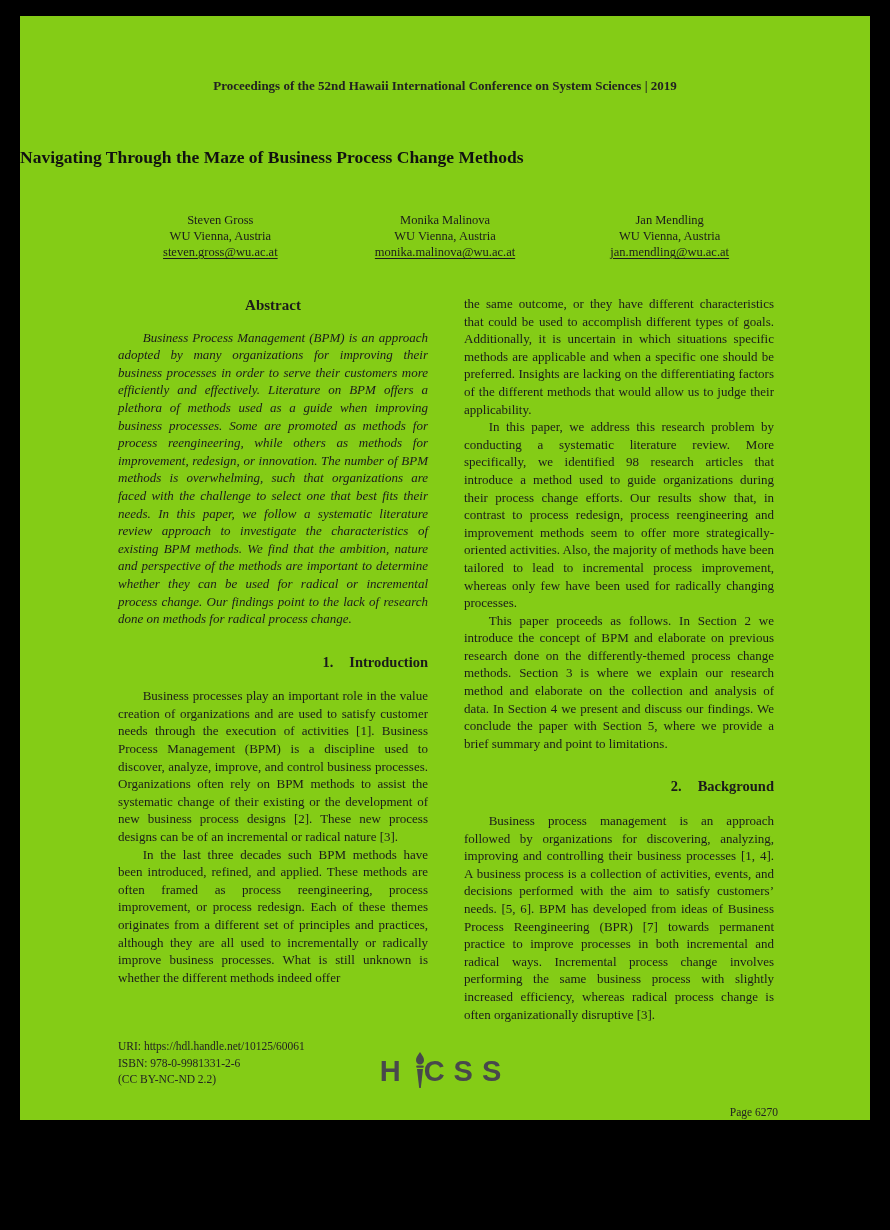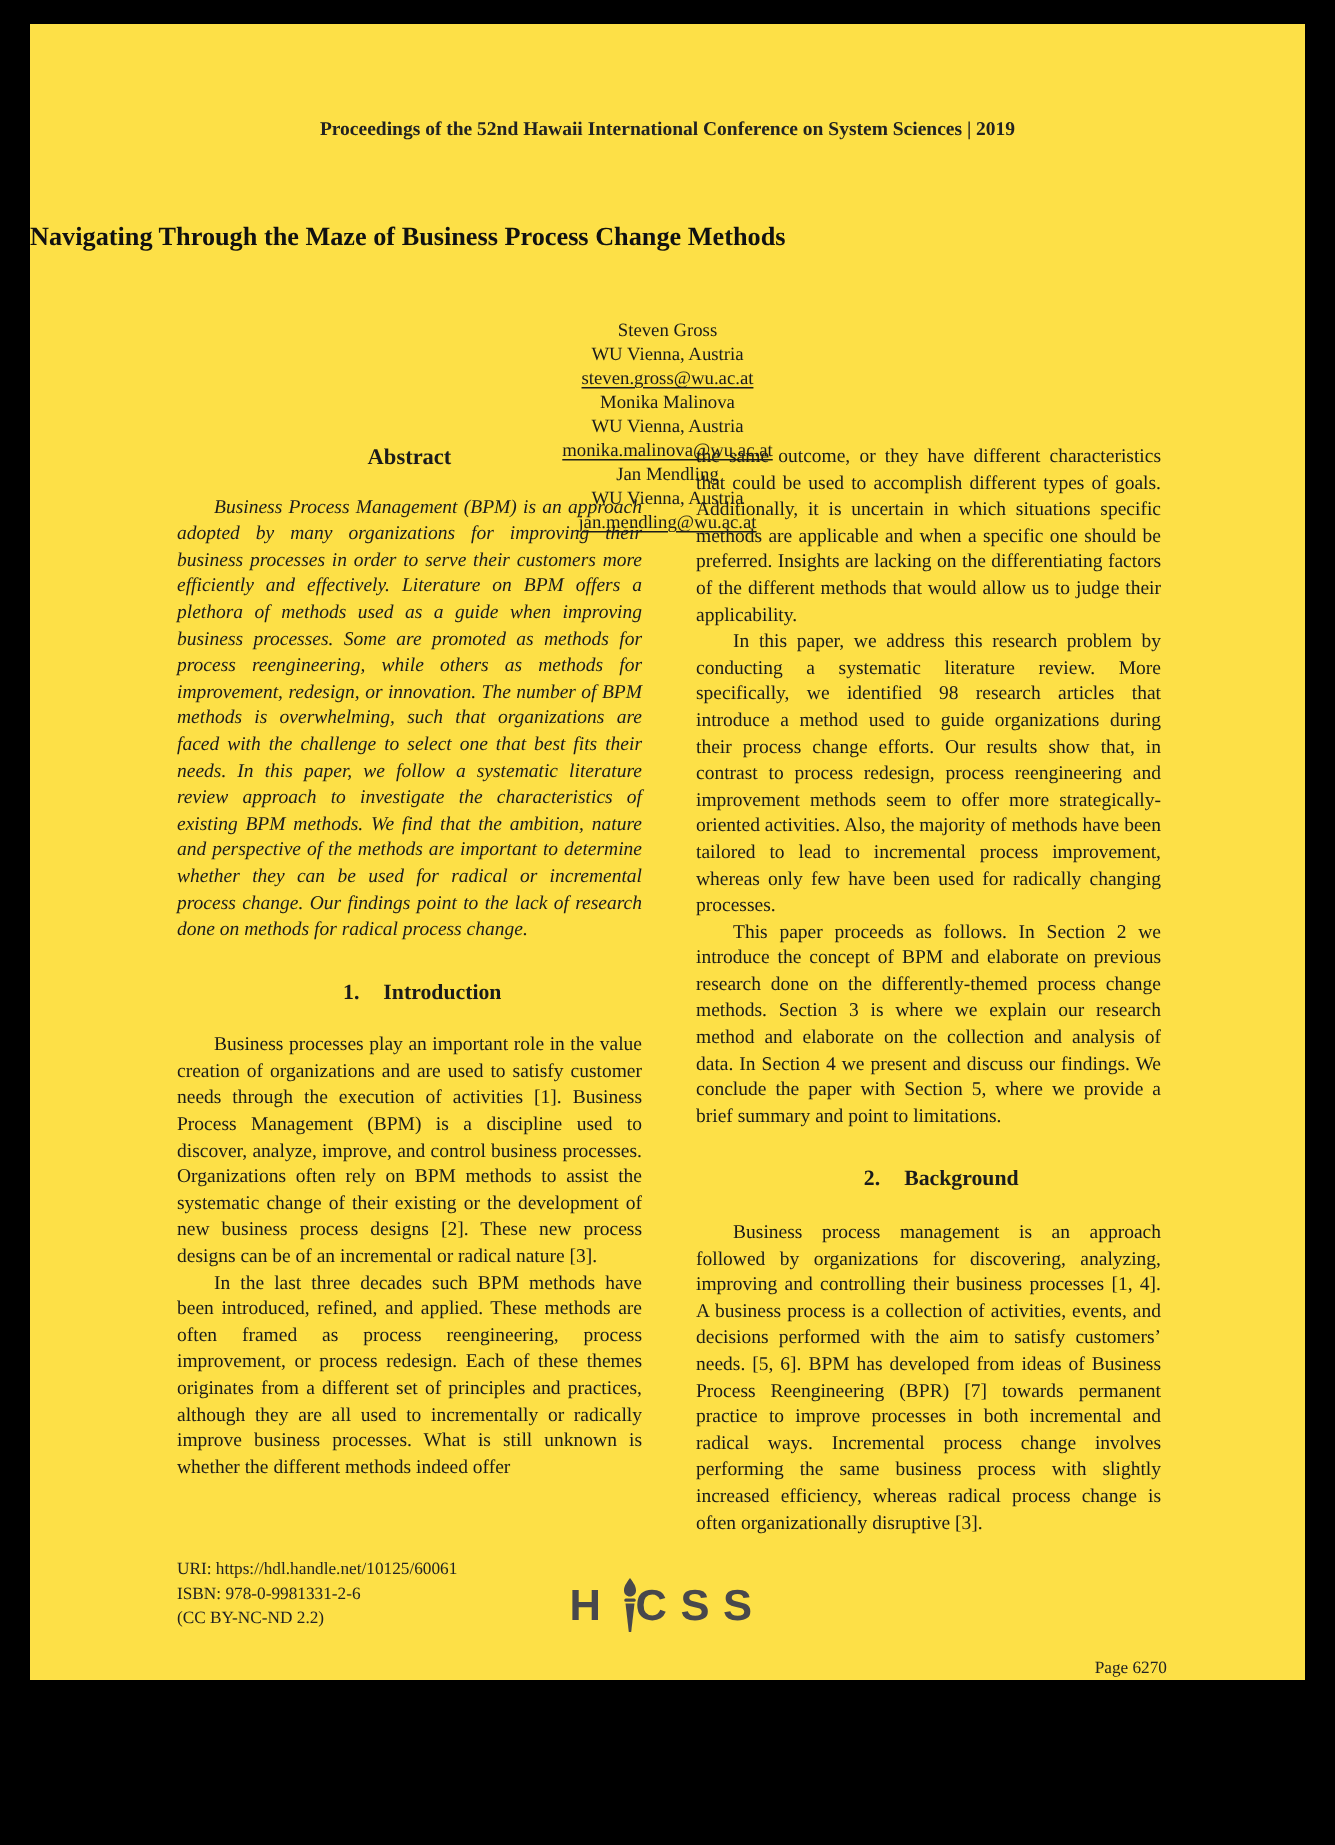--- a/index.html
+++ b/index.html
@@ -7,21 +7,21 @@
     width: 890px; height: 1230px;
     background: #000;
     font-family: "Liberation Serif", "DejaVu Serif", serif;
     color: #1b1b1b;
     -webkit-font-smoothing: antialiased;
   }
   .page {
     position: absolute;
     left: 20px; top: 16px;
     width: 850px; height: 1104px;
-    background: #fde047;
+    background: #84cc16;
     overflow: hidden;
   }
   .proceedings-line {
     position: absolute;
     top: 62px; left: 0; width: 100%;
     text-align: center;
     font-weight: bold;
     font-size: 13px;
     color: #222;
   }
@@ -29,21 +29,20 @@
     position: absolute;
     top: 131px; left: 0; width: 100%;
     font-weight: bold;
     font-size: 17.5px;
     color: #111;
   }
   .authors {
     position: absolute;
     top: 196px; left: 88px; width: 674px;
     display: flex;
-    flex-direction: column;
   }
   .author {
     flex: 1 1 0;
     text-align: center;
     font-size: 12.5px;
     line-height: 16px;
   }
   .author .email {
     text-decoration: underline;
     text-underline-offset: 2px;
@@ -68,21 +67,21 @@
   }
   .abstract-text {
     font-style: italic;
     text-indent: 1.9em;
     margin: 0;
   }
   .section-heading {
     font-weight: bold;
     font-size: 14.5px;
     margin: 26px 0 16px 17px;
-    text-align: center;
+    text-align: right;
   }
   .section-heading .sec-num { display: inline-block; margin-right: 16px; }
   p.body-par { margin: 0; text-indent: 1.9em; }
   p.body-par.no-indent { text-indent: 0; }
   .footer-block {
     position: absolute;
     left: 98px; top: 1022px;
     font-size: 11.5px;
     line-height: 16.5px;
     color: #222;

